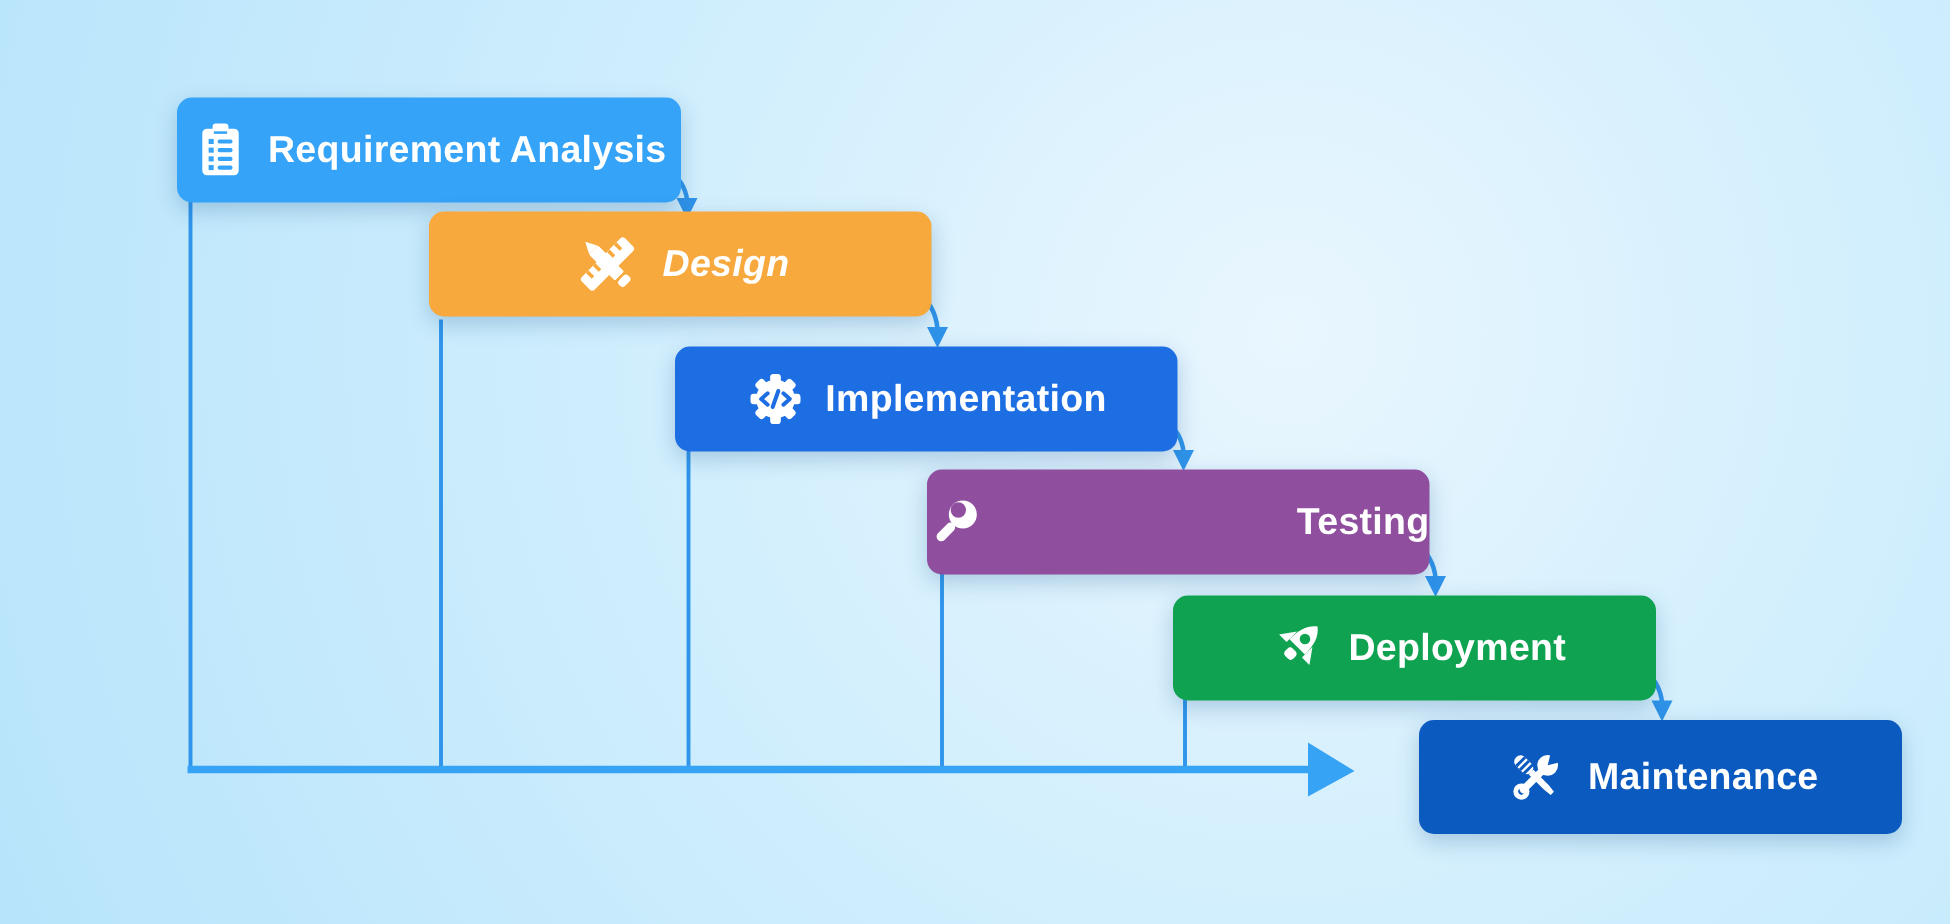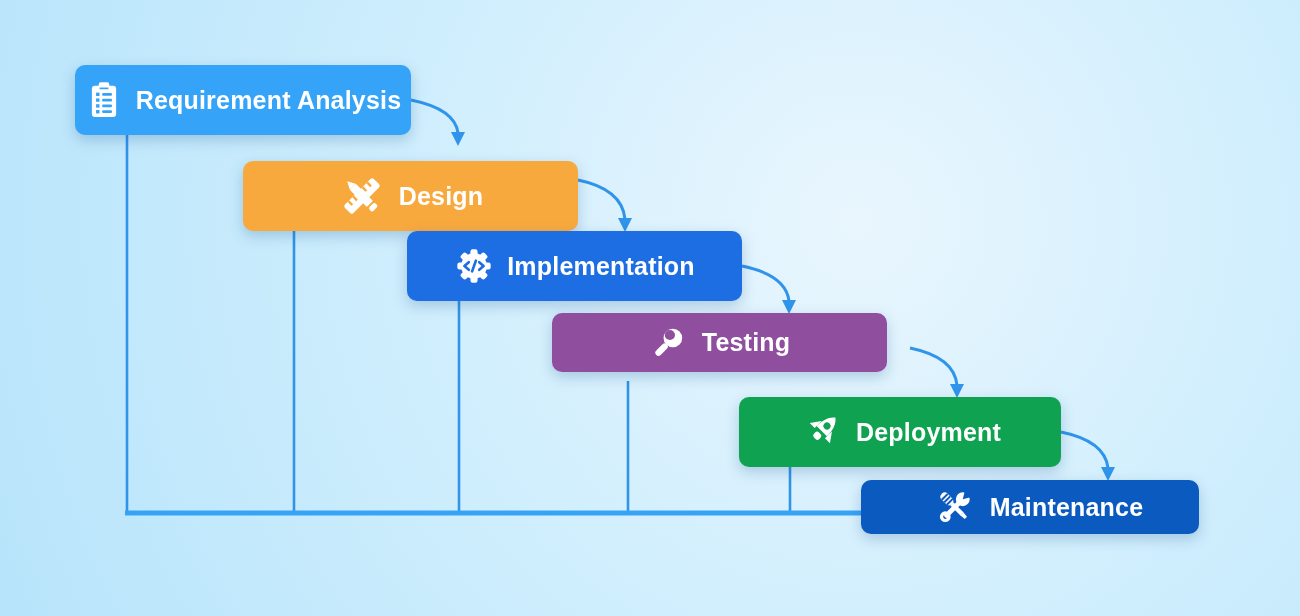--- a/index.html
+++ b/index.html
@@ -13,20 +13,21 @@
   #connector-layer{
     position:absolute;left:0;top:0;width:1300px;height:616px;display:block;
   }
   #stage-layer{position:absolute;left:0;top:0;width:100%;height:100%;}
   .stage{
     position:absolute;border-radius:10px;
     display:flex;align-items:center;justify-content:center;gap:13px;
     color:#ffffff;font-size:25px;font-weight:600;letter-spacing:.2px;
     white-space:nowrap;
     box-shadow:0 5px 14px rgba(23,84,143,.25);
+    margin-left:43px;
   }
   .stage .icon{display:flex;align-items:center;justify-content:center;}
   .stage .label{line-height:1;}
 </style>
 </head>
 <body>
 
 <div class="canvas" style="background: radial-gradient(circle at 66% 36%, rgb(233, 246, 254) 0%, rgb(207, 238, 253) 48%, rgb(183, 228, 251) 100%);">
   <svg id="connector-layer" xmlns="http://www.w3.org/2000/svg" viewBox="0 0 1300 616">
       <line x1="127" y1="133" x2="127" y2="515" stroke="#2f94ea" stroke-width="2.6"></line>
@@ -59,21 +60,21 @@
             <rect x="10.5" y="16.5" width="3.2" height="3.2" fill="#35a3f7"></rect>
             <rect x="16.2" y="16.8" width="9.4" height="2.6" rx="1.2" fill="#35a3f7"></rect>
             <rect x="10.5" y="22" width="3.2" height="3.2" fill="#35a3f7"></rect>
             <rect x="16.2" y="22.3" width="9.4" height="2.6" rx="1.2" fill="#35a3f7"></rect>
             <rect x="10.5" y="27.5" width="3.2" height="3.2" fill="#35a3f7"></rect>
             <rect x="16.2" y="27.8" width="9.4" height="2.6" rx="1.2" fill="#35a3f7"></rect>
   </svg>
         </span>
         <span class="label">Requirement Analysis</span>
       </div>
-      <div class="stage" style="left: 243px; top: 161px; width: 335px; height: 70px; background: rgb(248, 169, 62);">
+      <div class="stage" style="left: 243px; top: 141px; width: 335px; height: 70px; background: rgb(248, 169, 62); font-style: italic;">
         <span class="icon">
           <svg width="48" height="48" viewBox="0 0 40 40">
     <g transform="rotate(-45 20 20)">
       <rect x="3" y="15" width="34" height="10" rx="2" fill="#fff"></rect>
       <rect x="8" y="15" width="2" height="4.6" fill="#f8a93e"></rect>
               <rect x="13.5" y="15" width="2" height="4.6" fill="#f8a93e"></rect>
               <rect x="19" y="15" width="2" height="4.6" fill="#f8a93e"></rect>
               <rect x="24.5" y="15" width="2" height="4.6" fill="#f8a93e"></rect>
               <rect x="30" y="15" width="2" height="4.6" fill="#f8a93e"></rect>
     </g>
@@ -99,21 +100,21 @@
     </g>
     <g stroke="#1d6ee3" stroke-width="2.4" fill="none" stroke-linecap="round" stroke-linejoin="round">
       <polyline points="13.3,14.6 9.4,18 13.3,21.4"></polyline>
       <polyline points="22.7,14.6 26.6,18 22.7,21.4"></polyline>
       <line x1="19.7" y1="13.2" x2="16.3" y2="22.8"></line>
     </g>
   </svg>
         </span>
         <span class="label">Implementation</span>
       </div>
-      <div class="stage" style="left: 552px; top: 313px; width: 335px; height: 59px; background: rgb(143, 79, 158);">
+      <div class="stage" style="left: 575px; top: 313px; width: 335px; height: 70px; background: rgb(143, 79, 158); justify-content: space-between;">
         <span class="icon">
           <svg width="40" height="40" viewBox="0 0 36 36">
     <circle cx="21.5" cy="13.5" r="8.4" fill="#fff"></circle>
     <circle cx="18.8" cy="10.8" r="4.6" fill="#8f4f9e"></circle>
     <rect x="4.6" y="21.2" width="13.5" height="5.6" rx="2.8" fill="#fff" transform="rotate(-45 11.3 24)"></rect>
   </svg>
         </span>
         <span class="label">Testing</span>
       </div>
       <div class="stage" style="left: 739px; top: 397px; width: 322px; height: 70px; background: rgb(15, 163, 81); text-align: right;">
@@ -123,21 +124,21 @@
       <path d="M20 1.5 C 15.3 5.2, 13.4 10.8, 13.4 19 L 26.6 19 C 26.6 10.8, 24.7 5.2, 20 1.5 Z" fill="#fff"></path>
       <path d="M13.4 12.5 L7 21.5 L13.4 21.5 Z" fill="#fff"></path>
       <path d="M26.6 12.5 L33 21.5 L26.6 21.5 Z" fill="#fff"></path>
       <circle cx="20" cy="12.3" r="3.2" fill="#0fa351"></circle>
       <rect x="16.6" y="21.6" width="6.8" height="6.4" rx="2.4" fill="#fff"></rect>
     </g>
   </svg>
         </span>
         <span class="label">Deployment</span>
       </div>
-      <div class="stage" style="left: 861px; top: 480px; width: 322px; height: 54px; background: rgb(11, 90, 192); padding-left: 16px;">
+      <div class="stage" style="left: 903px; top: 480px; width: 322px; height: 76px; background: rgb(11, 90, 192);">
         <span class="icon">
           <svg width="44" height="44" viewBox="0 0 40 40">
     <g transform="rotate(45 20 20)">
       <rect x="3" y="16.2" width="13" height="7.6" rx="3.6" fill="#fff"></rect>
       <rect x="6" y="16.2" width="1.8" height="7.6" fill="#0b5ac0"></rect>
       <rect x="9.2" y="16.2" width="1.8" height="7.6" fill="#0b5ac0"></rect>
       <rect x="12.4" y="16.2" width="1.8" height="7.6" fill="#0b5ac0"></rect>
       <rect x="15.8" y="18" width="13.4" height="4" fill="#fff"></rect>
       <path d="M29 18 L34 18.6 L34 21.4 L29 22 Z" fill="#fff"></path>
     </g>

